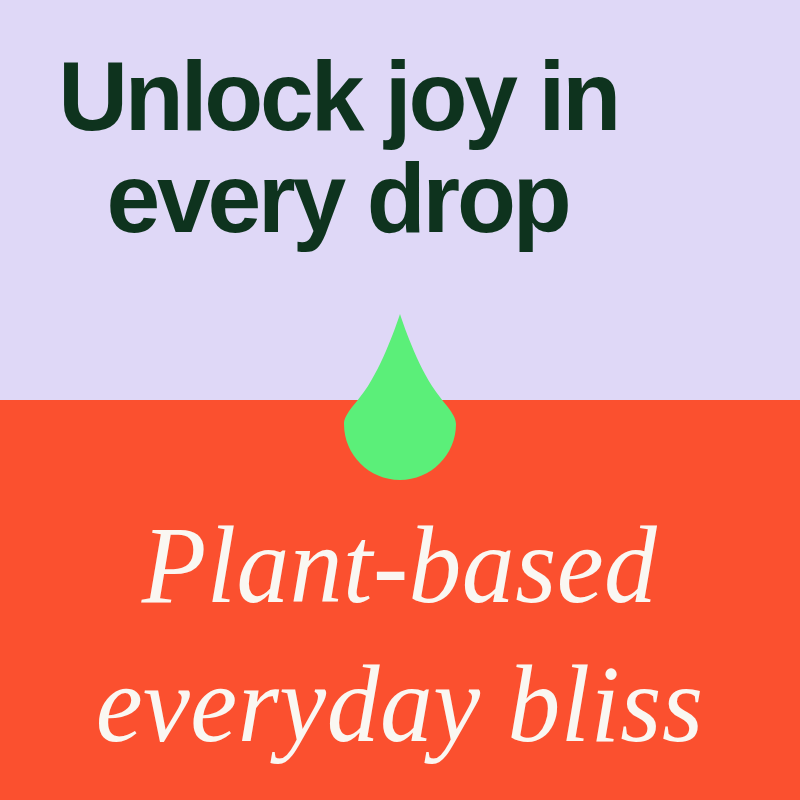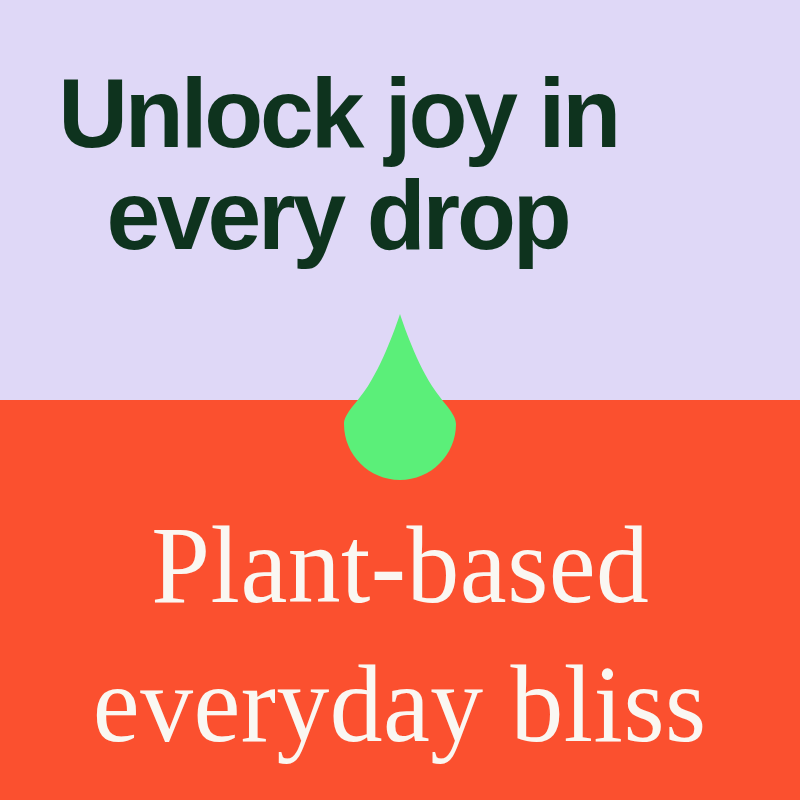--- a/index.html
+++ b/index.html
@@ -38,21 +38,21 @@
   #headline {
     position: absolute;
     top: 0;
     left: 0;
     width: 676px;
     height: 300px;
     display: flex;
     flex-direction: column;
     align-items: center;
     justify-content: flex-start;
-    padding-top: 63px;
+    padding-top: 46px;
     box-sizing: border-box;
     z-index: 3;
   }
   .headline-line {
     display: block;
     color: #0E331E;
     font-family: "Liberation Sans", sans-serif;
     font-weight: 700;
     font-size: 98px;
     line-height: 1.04;
@@ -83,20 +83,21 @@
     top: 496px;
     left: 0;
     width: 800px;
     height: 290px;
     display: flex;
     flex-direction: column;
     align-items: center;
     justify-content: flex-start;
     box-sizing: border-box;
     z-index: 3;
+    font-style: italic;
   }
   .subline-line {
     display: block;
     color: #FAF7F2;
     font-family: "Liberation Serif", "DejaVu Serif", serif;
     font-weight: 400;
     font-size: 110px;
     line-height: 1.26;
     letter-spacing: 0.5px;
     white-space: nowrap;

